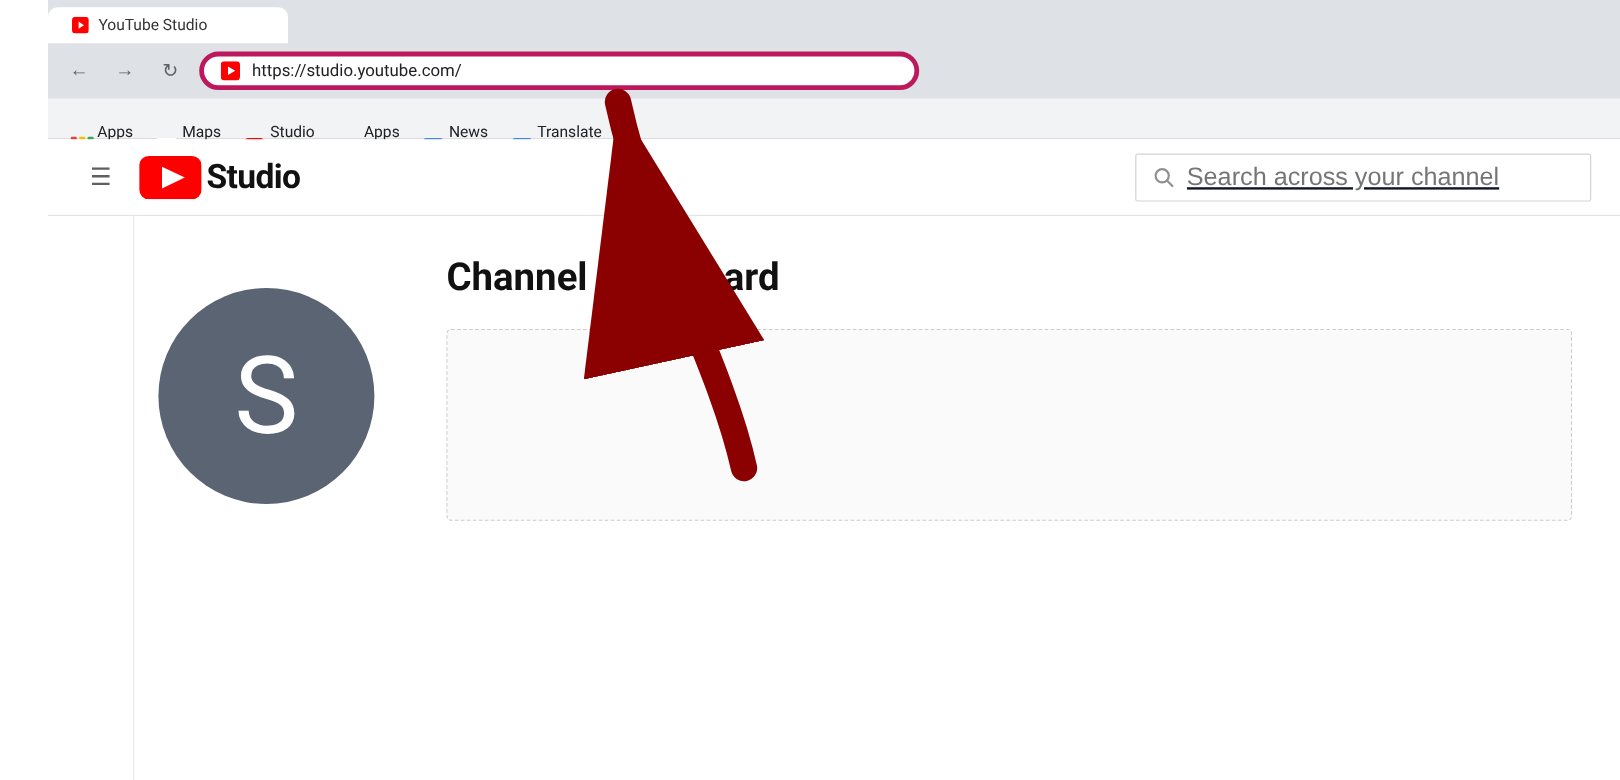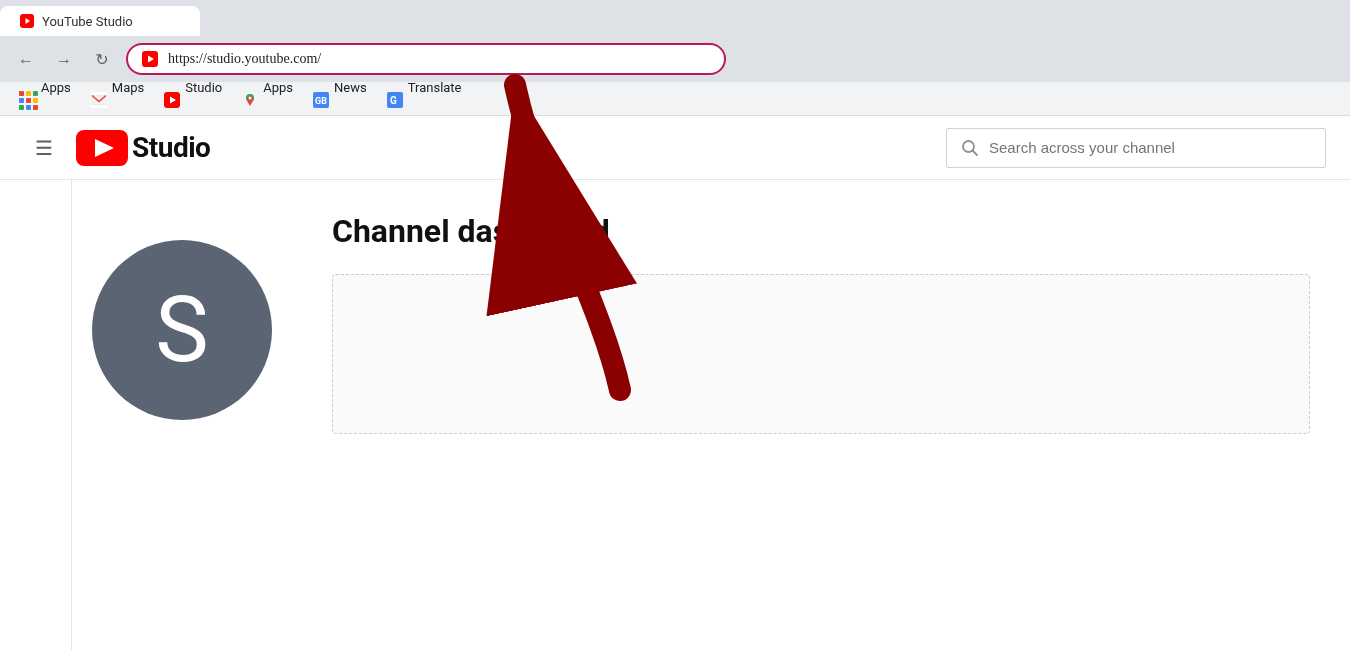--- a/index.html
+++ b/index.html
@@ -72,41 +72,40 @@
       max-width: 600px;
       background: #fff;
       border-radius: 20px;
       height: 32px;
       display: flex;
       align-items: center;
       padding: 0 14px;
       gap: 10px;
       font-size: 14px;
       color: #202124;
-      border: 2px solid #be185d;
-      font-family: Liberation Serif, serif;
+      border: 4px solid #be185d;
     }
     .omnibox-favicon {
       width: 16px;
       height: 16px;
       display: flex;
       align-items: center;
       justify-content: center;
     }
     .omnibox-url {
       font-size: 14px;
       color: #202124;
       flex: 1;
     }
 
     
     .bookmarks-bar {
       background: #f1f3f4;
       display: flex;
-      align-items: flex-end;
+      align-items: flex-start;
       padding: 4px 12px;
       gap: 4px;
       height: 34px;
       border-bottom: 1px solid #dadce0;
     }
     .bookmark-item {
       display: flex;
       align-items: center;
       gap: 5px;
       padding: 3px 8px;
@@ -192,25 +191,26 @@
     }
     .search-icon-wrap {
       color: #909090;
       font-size: 18px;
       display: flex;
       align-items: center;
     }
     .search-input {
       border: none;
       outline: none;
-      font-size: 15px;
+      font-size: 21px;
       color: #0f172a;
       background: transparent;
       flex: 1;
       width: 280px;
+      text-decoration: underline;
     }
 
     
     .studio-content {
       display: flex;
       flex: 1;
       overflow: hidden;
     }
 
     
@@ -276,20 +276,21 @@
       left: 0;
       width: 100%;
       height: 100%;
       pointer-events: none;
     }
 
     .page-wrapper {
       position: relative;
       width: 1350px;
       height: 650px;
+      padding-left: 40px;
     }
 
     
     .apps-grid {
       display: grid;
       grid-template-columns: repeat(3, 5px);
       grid-template-rows: repeat(3, 5px);
       gap: 2px;
     }
     .apps-dot {

